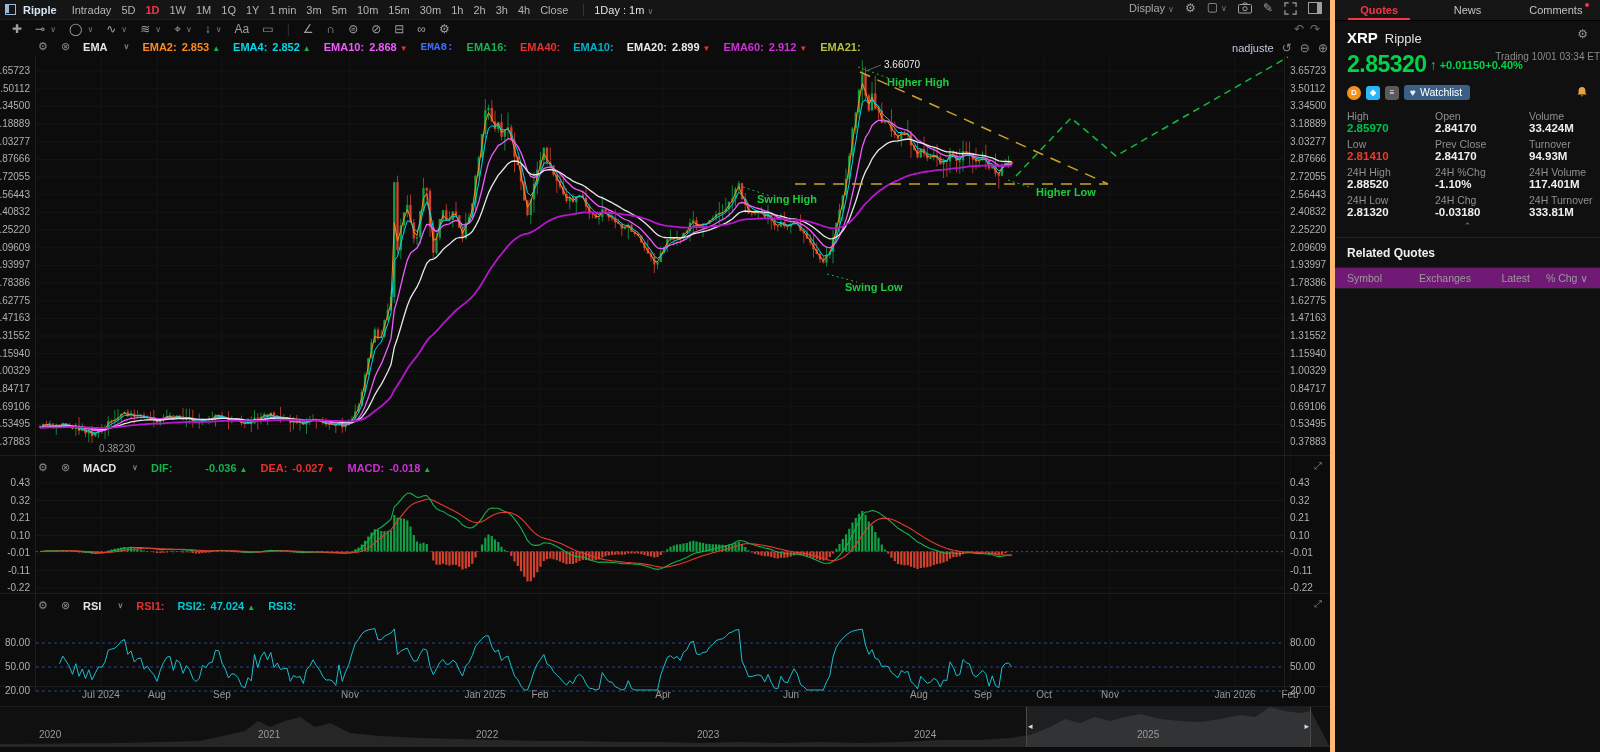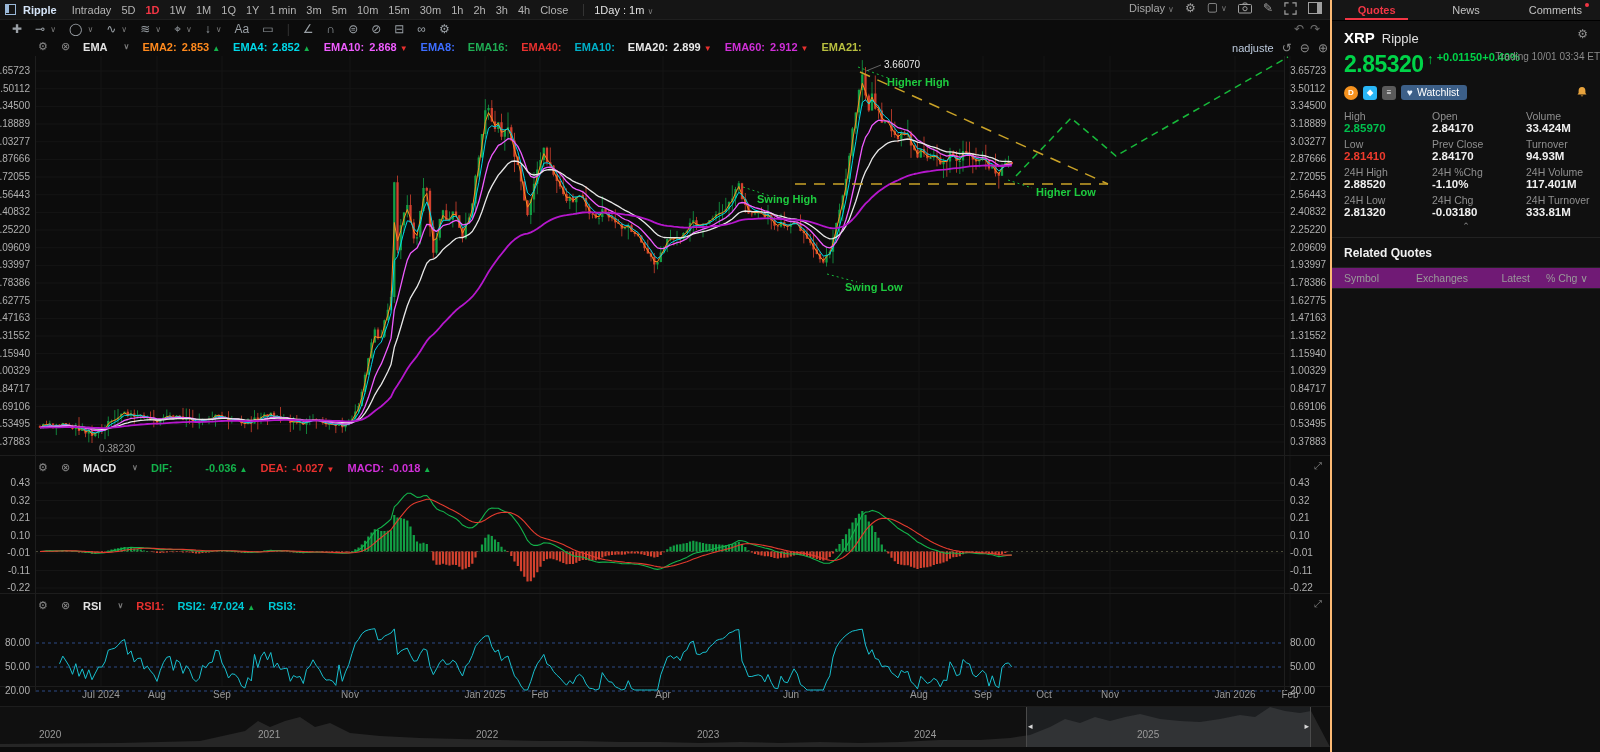--- a/index.html
+++ b/index.html
@@ -38,32 +38,32 @@
   #chart-svg{position:absolute;left:0;top:0;z-index:1;pointer-events:none}
   .nadjust{position:absolute;left:1120px;top:41px;width:208px;text-align:right;z-index:3;color:#bccadd;font-size:11px}
   .nadjust .ric{color:#8a8a8a;margin-left:5px;font-size:12px}
   .undoredo{position:absolute;left:1262px;top:22px;width:64px;text-align:right;z-index:3;color:#6f6f6f;font-size:12px;letter-spacing:6px}
   
   .timeline{position:absolute;left:0;top:706px;width:1330px;height:40px;background:#101010;border-top:1px solid #1d1d1d;z-index:2}
   .tl-sel{position:absolute;top:0;height:40px;background:rgba(150,165,190,.10);border-left:1px solid #4a4a4a;border-right:1px solid #4a4a4a}
   .tl-arrow{position:absolute;top:14px;color:#d8d8d8;font-size:9px}
   .tl-year{position:absolute;top:22px;color:#9a9a9a;font-size:10px}
   
-  .sidebar{position:absolute;left:1330px;top:0;width:270px;height:752px;background:#101010;border-left:2px solid #fdba74}
+  .sidebar{position:absolute;left:1330px;top:0;width:270px;height:752px;background:#101010;border-left:5px solid #fdba74}
   .sb-tabs{height:21px;background:#161616;display:flex;border-bottom:1px solid #000}
   .sb-tab{flex:1;text-align:center;line-height:20px;color:#c2c2c2;position:relative;font-size:11px}
   .sb-tab.act{color:#f23645;font-weight:bold}
   .sb-tab.act::after{content:"";position:absolute;left:15%;right:15%;bottom:0;height:2px;background:#f23645}
   .sb-dot{position:absolute;margin-left:3px;margin-top:3px;width:4px;height:4px;border-radius:50%;background:#f23645;display:inline-block}
   .sb-body{padding:8px 12px 0 12px;position:relative}
   .sb-title{display:flex;align-items:baseline;gap:7px}
   .sb-sym{color:#fff;font-size:15px;font-weight:bold}
   .sb-name{color:#e0e0e0;font-size:13px}
   .sb-gear{position:absolute;right:12px;top:6px;color:#8f8f8f;font-size:12px}
-  .sb-price-row{margin-top:5px;display:flex;align-items:flex-start}
+  .sb-price-row{margin-top:5px;display:flex;align-items:center}
   .sb-price{color:#00d348;font-size:23px;font-weight:bold;letter-spacing:-.5px}
   .sb-parrow{color:#00d348;font-size:14px;font-weight:bold;margin:0 3px}
   .sb-chg{color:#00d348;font-size:11px;font-weight:bold}
   .sb-session{position:absolute;right:0;top:30px;color:#8a8a8a;font-size:10px}
   .sb-badges{margin-top:7px;display:flex;align-items:center;gap:5px;position:relative}
   .bdg{width:14px;height:14px;border-radius:3px;display:inline-flex;align-items:center;justify-content:center;color:#fff;font-size:8px;font-weight:bold}
   .bdg.d{background:#f5921e;border-radius:50%}
   .bdg.b{background:#29b6f6}
   .bdg.g{background:#5a5a5a}
   .wl-pill{background:#3c5f88;border-radius:3px;color:#fff;font-size:10.5px;padding:1px 8px 2px 6px;display:inline-flex;align-items:center;gap:4px}
@@ -354,21 +354,21 @@
     </svg>
 
   <div class="ind-row" id="ema-row" style="top:39px">
       <span class="ric">⚙</span>
       <span class="ric">⊗</span>
       <span class="iname">EMA</span>
       <span class="caret">∨</span>
       <span class="ind-it"><span style="color: rgb(255, 138, 30);">EMA2:</span><span class="val" style="color: rgb(255, 138, 30);">2.853</span><span class="arr-u">▲</span></span>
       <span class="ind-it"><span style="color: rgb(0, 216, 232);">EMA4:</span><span class="val" style="color: rgb(0, 216, 232);">2.852</span><span class="arr-u">▲</span></span>
       <span class="ind-it"><span style="color: rgb(239, 92, 255);">EMA10:</span><span class="val" style="color: rgb(239, 92, 255);">2.868</span><span class="arr-d">▼</span></span>
-      <span class="ind-it"><span style="color: rgb(61, 109, 255);">EMA8:</span></span>
+      <span class="ind-it"><span style="color: rgb(61, 109, 255); font-family: Liberation Mono, monospace;">EMA8:</span></span>
       <span class="ind-it"><span style="color: rgb(31, 174, 84);">EMA16:</span></span>
       <span class="ind-it"><span style="color: rgb(232, 49, 47);">EMA40:</span></span>
       <span class="ind-it"><span style="color: rgb(0, 176, 200);">EMA10:</span></span>
       <span class="ind-it"><span style="color: rgb(232, 232, 232);">EMA20:</span><span class="val" style="color: rgb(232, 232, 232);">2.899</span><span class="arr-d">▼</span></span>
       <span class="ind-it"><span style="color: rgb(208, 47, 216);">EMA60:</span><span class="val" style="color: rgb(208, 47, 216);">2.912</span><span class="arr-d">▼</span></span>
       <span class="ind-it"><span style="color: rgb(184, 191, 63);">EMA21:</span></span>
     </div>
   <div class="ind-row" id="macd-row" style="top:460px">
       <span class="ric">⚙</span>
       <span class="ric">⊗</span>

